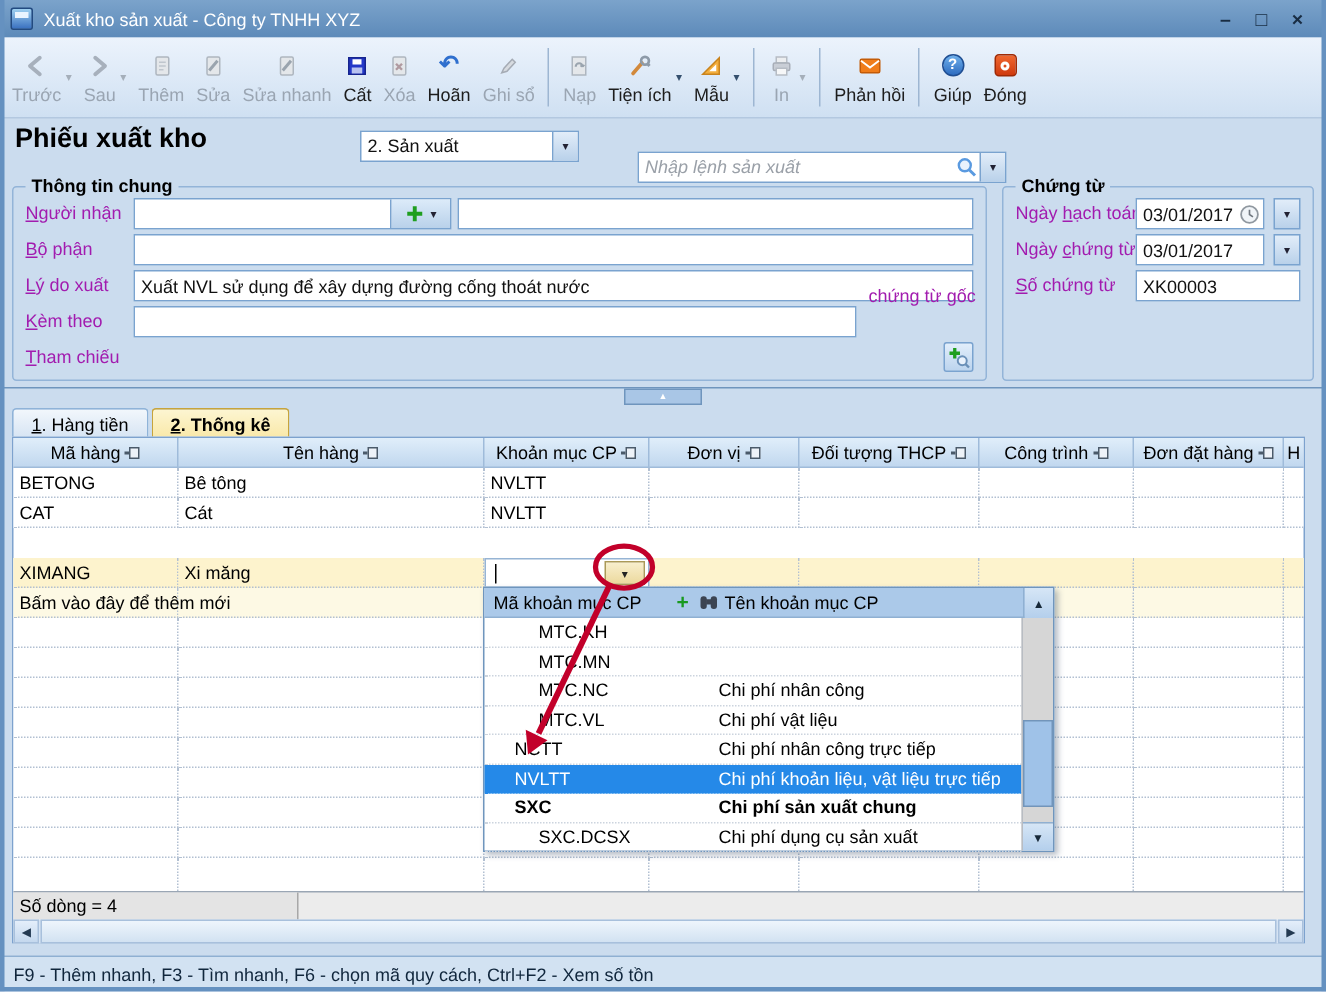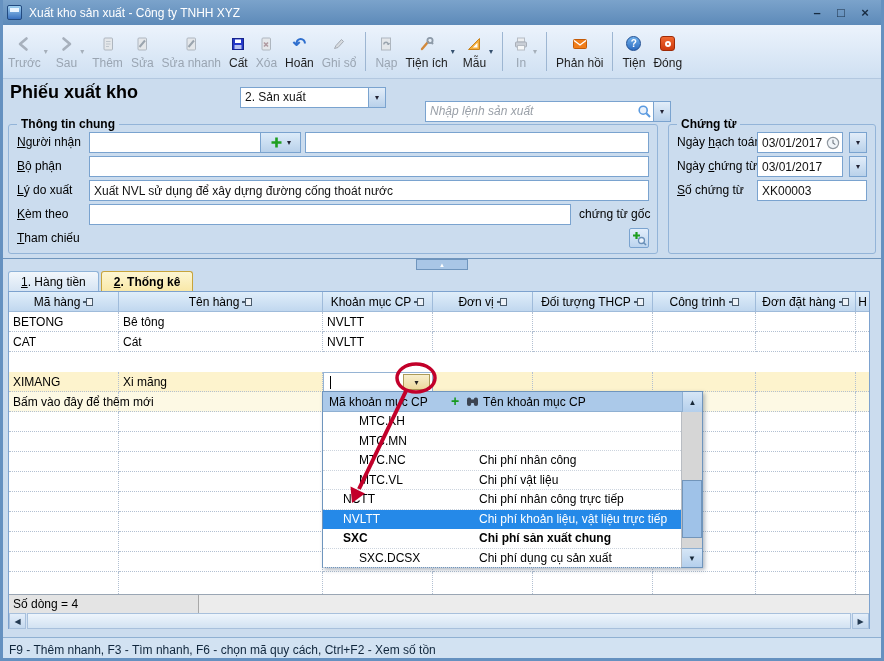--- a/index.html
+++ b/index.html
@@ -45,39 +45,39 @@
   .cbtn{width:17px;background:linear-gradient(#e2edf9,#b9d1ea);border-left:1px solid #7aa3cf;
         display:flex;align-items:center;justify-content:center;font-size:8px;color:#223;}
   .doc-combo{left:240px;top:87px;width:146px;}
   .searchbox{left:425px;top:101px;width:246px;}
   .searchbox .cval{font-style:italic;color:#9aa0a8;}
   .s-mag{width:18px;display:flex;align-items:center;justify-content:center;}
 
   
   .groupbox{border:1px solid #93b4d8;border-radius:3px;}
   .gb-legend{position:absolute;top:-8px;left:8px;background:#cbdcee;padding:0 4px;font-weight:bold;color:#000;}
-  .fl{position:absolute;height:21px;line-height:21px;color:#000000;white-space:nowrap;}
+  .fl{position:absolute;height:21px;line-height:21px;color:#a21caf;white-space:nowrap;}
   .ibox{position:absolute;background:#fff;border:1px solid #7aa3cf;height:21px;
         display:flex;align-items:center;font-size:12px;}
   .ibox .ival{flex:1;padding:0 4px;white-space:nowrap;overflow:hidden;}
   .plusbtn{width:40px;height:100%;background:linear-gradient(#dcebf9,#b9d1ea);border-left:1px solid #7aa3cf;
            display:flex;align-items:center;justify-content:center;gap:4px;}
   .caret8{font-size:8px;color:#223;}
   .sq-btn{position:absolute;width:20px;height:20px;background:linear-gradient(#e2eefb,#bcd4ee);
           border:1px solid #7aa3cf;border-radius:2px;display:flex;align-items:center;justify-content:center;}
   .drop18{position:absolute;width:18px;height:21px;background:linear-gradient(#e2edf9,#b9d1ea);
           border:1px solid #7aa3cf;display:flex;align-items:center;justify-content:center;font-size:8px;color:#223;}
 
   
   .split-line{left:0;top:258px;width:884px;height:1px;background:#6f95bd;}
   .split-btn{left:416px;top:259px;width:52px;height:11px;background:#a9c6e6;border:1px solid #6f95bd;
              display:flex;align-items:center;justify-content:center;font-size:6px;color:#fff;}
 
   
-  .tabs{left:8px;top:271px;height:21px;display:flex;align-items:flex-start;}
+  .tabs{left:8px;top:271px;height:21px;display:flex;align-items:center;}
   .tab{height:20px;padding:3px 12px 0;border:1px solid #8fb3d8;border-bottom:none;
        border-radius:3px 3px 0 0;background:linear-gradient(#f2f7fc,#d6e4f3);margin-right:2px;color:#000;}
   .tab.active{background:linear-gradient(#fdf6d2,#f9e8a8);border-color:#c7a43c;font-weight:bold;}
 
   
   .grid{left:8px;top:291px;width:862px;height:338px;background:#fff;border:1px solid #7da2ce;}
   .hrow{position:absolute;left:0;top:0;width:860px;height:20px;display:flex;
         background:linear-gradient(#e0eefa,#bfd6ee);}
   .hcell{border-right:1px solid #9fbbda;border-bottom:1px solid #9fbbda;display:flex;align-items:center;
          justify-content:center;gap:3px;font-size:12px;color:#000;white-space:nowrap;overflow:hidden;}
@@ -304,21 +304,21 @@
           </span>
       <span class="tlabel">Phản hồi</span>
         </span>
     </div>
     <div class="tsep"></div>
     <div class="tbtn">
       <span class="tcol">
           <span class="ticon">
             <span class="help-ic">?</span>
           </span>
-      <span class="tlabel">Tiện</span>
+      <span class="tlabel">Giúp</span>
         </span>
     </div>
     <div class="tbtn">
       <span class="tcol">
           <span class="ticon">
             <span class="close-ic">
               <i></i>
             </span>
           </span>
       <span class="tlabel">Đóng</span>
@@ -365,21 +365,21 @@
 
     <span class="fl" style="left:8px;top:55px;"><u>L</u><span>ý do xuất</span></span>
     <div class="ibox" style="left:80px;top:55px;width:560px;">
       <span class="ival">Xuất NVL sử dụng để xây dựng đường cống thoát nước</span>
     </div>
 
     <span class="fl" style="left:8px;top:79px;"><u>K</u><span>èm theo</span></span>
     <div class="ibox" style="left:80px;top:79px;width:482px;">
         <span class="ival"></span>
       </div>
-    <span class="fl" style="left:570px;top:79px;text-align:right;">chứng từ gốc</span>
+    <span class="fl" style="left:570px;top:62px;text-align:right;">chứng từ gốc</span>
 
     <span class="fl" style="left:8px;top:103px;"><u>T</u><span>ham chiếu</span></span>
     <div class="sq-btn" style="left:620px;top:103px;">
       <svg width="15" height="15" viewBox="0 0 15 15">
           <path d="M4.5 1v7M1 4.5h7" stroke="#1f9e1f" stroke-width="2.2"></path>
           <circle cx="9.5" cy="9.5" r="3" fill="#eaf2fc" stroke="#6a90b8" stroke-width="1.3"></circle>
           <path d="M11.7 11.7 L14 14" stroke="#6a90b8" stroke-width="1.6"></path>
         </svg>
     </div>
   </div>

